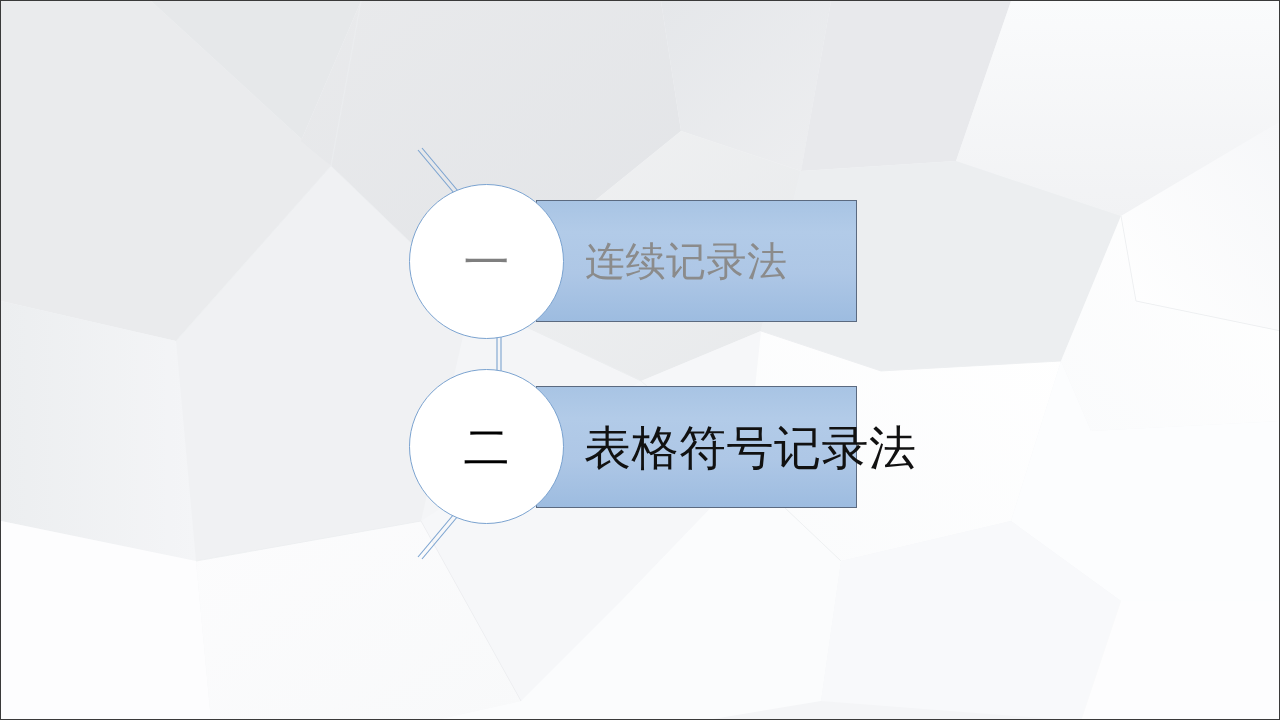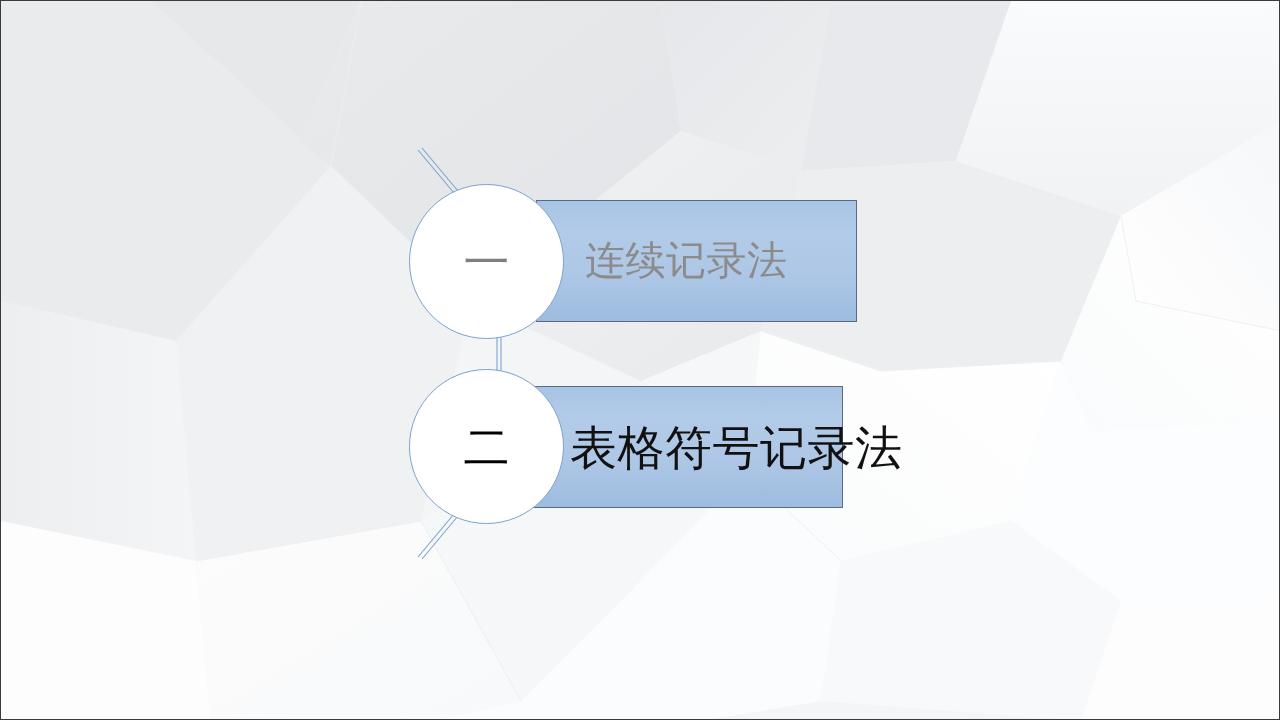--- a/index.html
+++ b/index.html
@@ -65,24 +65,23 @@
   #bar-1 {
     left: 535px;
     top: 199px;
     width: 321px;
     height: 122px;
   }
   #bar-1 .bar-label {
     margin-left: 48px;
     font-size: 40px;
     color: #8b8b8b;
-    font-family: Liberation Serif, serif;
   }
   #bar-2 {
-    left: 521px;
+    left: 535px;
     top: 385px;
     width: 321px;
     height: 122px;
   }
   #bar-2 .bar-label {
     margin-left: 47px;
     font-size: 47px;
     color: #111111;
   }
 

